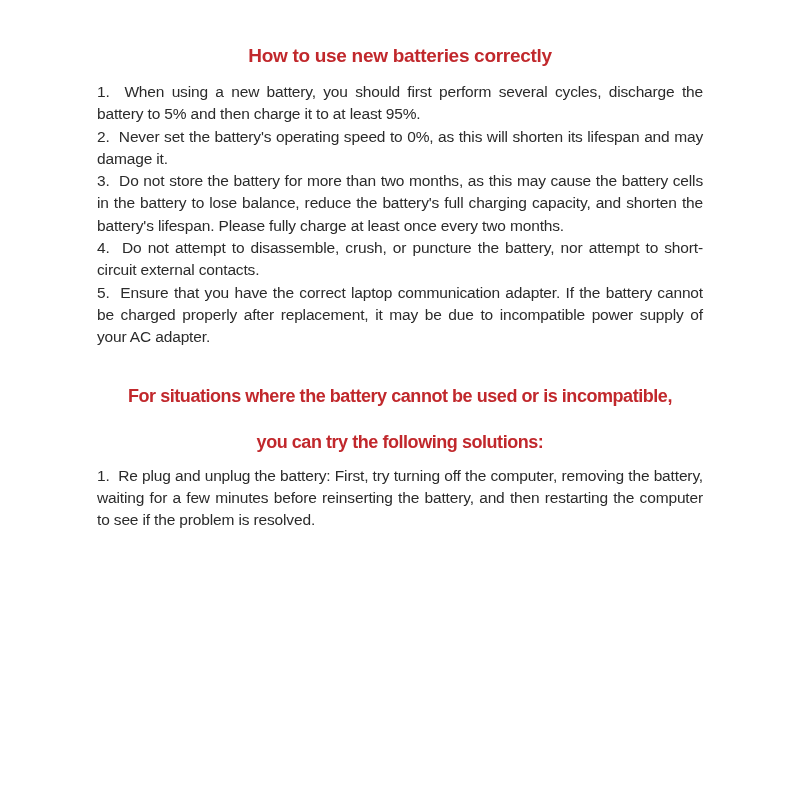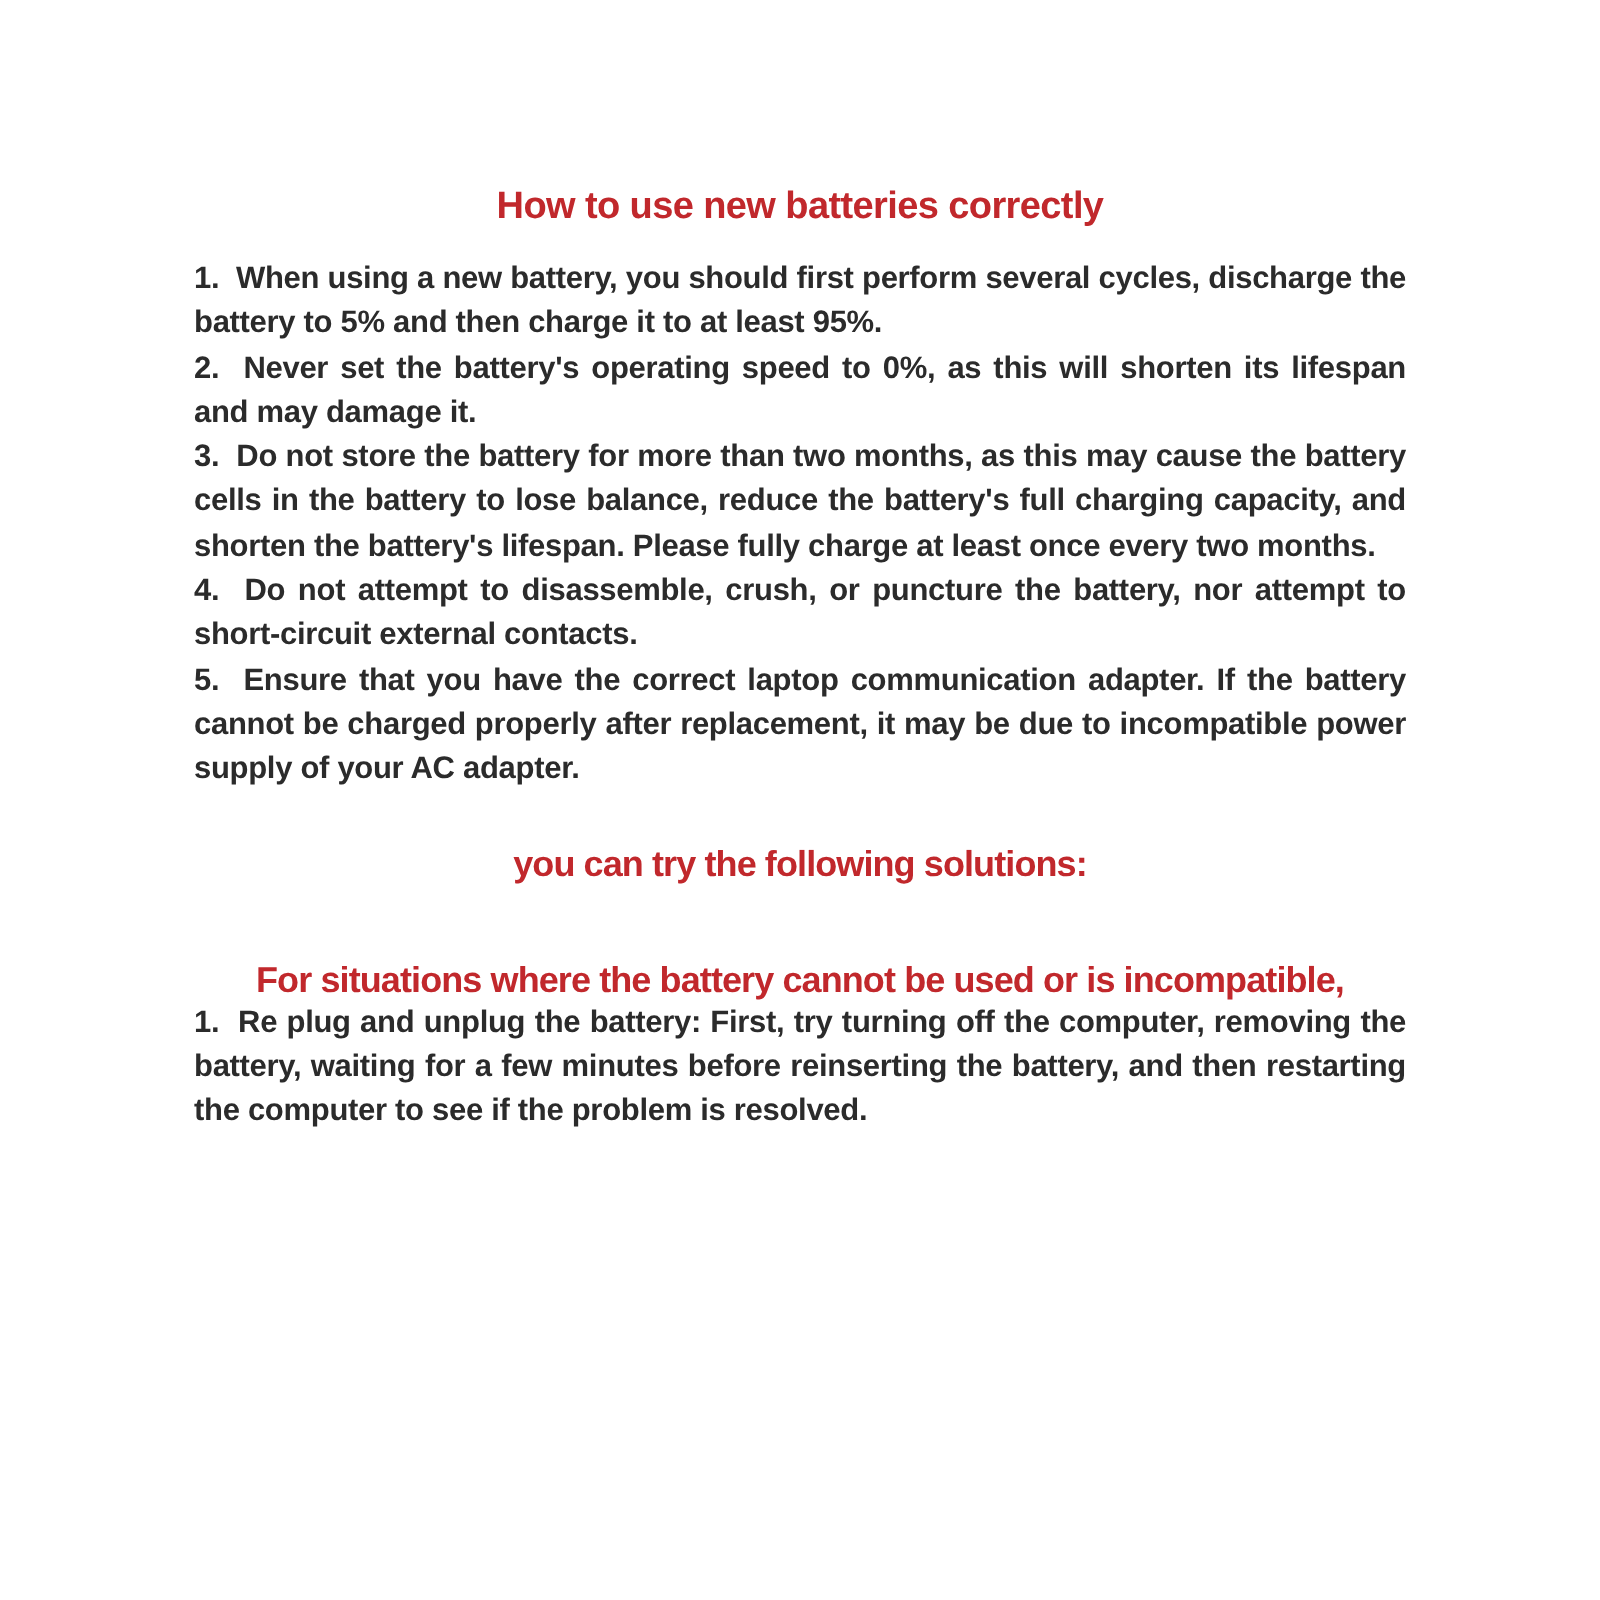--- a/index.html
+++ b/index.html
@@ -11,21 +11,21 @@
     position: relative;
     width: 800px;
     height: 800px;
     background: #ffffff;
     overflow: hidden;
     font-family: "Liberation Sans", "DejaVu Sans", sans-serif;
   }
   .doc {
     width: 606px;
     margin: 0 auto;
-    padding-top: 92px;
+    padding-top: 44px;
   }
   .heading {
     color: #c1282c;
     font-weight: bold;
     text-align: center;
     margin: 0;
   }
   .h1 {
     font-size: 19px;
     line-height: 24px;
@@ -45,38 +45,37 @@
     margin-top: 24px;
     margin-bottom: 12px;
   }
   .para {
     color: #2b2b2b;
     font-size: 15.5px;
     line-height: 22.3px;
     letter-spacing: -0.15px;
     text-align: justify;
     margin: 0;
-    font-weight: bold;
   }
 </style>
 </head>
 <body>
 
 <div class="page">
   <div class="doc">
 
     <div>
       <h1 class="heading h1">How to use new batteries correctly</h1>
       <p class="para">1.&nbsp; When using a new battery, you should first perform several cycles, discharge the battery to 5% and then charge it to at least 95%.</p>
       <p class="para">2.&nbsp; Never set the battery's operating speed to 0%, as this will shorten its lifespan and may damage it.</p>
       <p class="para">3.&nbsp; Do not store the battery for more than two months, as this may cause the battery cells in the battery to lose balance, reduce the battery's full charging capacity, and shorten the battery's lifespan. Please fully charge at least once every two months.</p>
       <p class="para">4.&nbsp; Do not attempt to disassemble, crush, or puncture the battery, nor attempt to short-circuit external contacts.</p>
       <p class="para">5.&nbsp; Ensure that you have the correct laptop communication adapter. If the battery cannot be charged properly after replacement, it may be due to incompatible power supply of your AC adapter.</p>
     </div>
 
     <div>
+      <h2 class="heading h2a">For situations where the battery cannot be used or is incompatible,</h2>
       <h2 class="heading h2b">you can try the following solutions:</h2>
-      <h2 class="heading h2a">For situations where the battery cannot be used or is incompatible,</h2>
       <p class="para">1.&nbsp; Re plug and unplug the battery: First, try turning off the computer, removing the battery, waiting for a few minutes before reinserting the battery, and then restarting the computer to see if the problem is resolved.</p>
     </div>
 
   </div>
 </div>
 
 </body></html>

